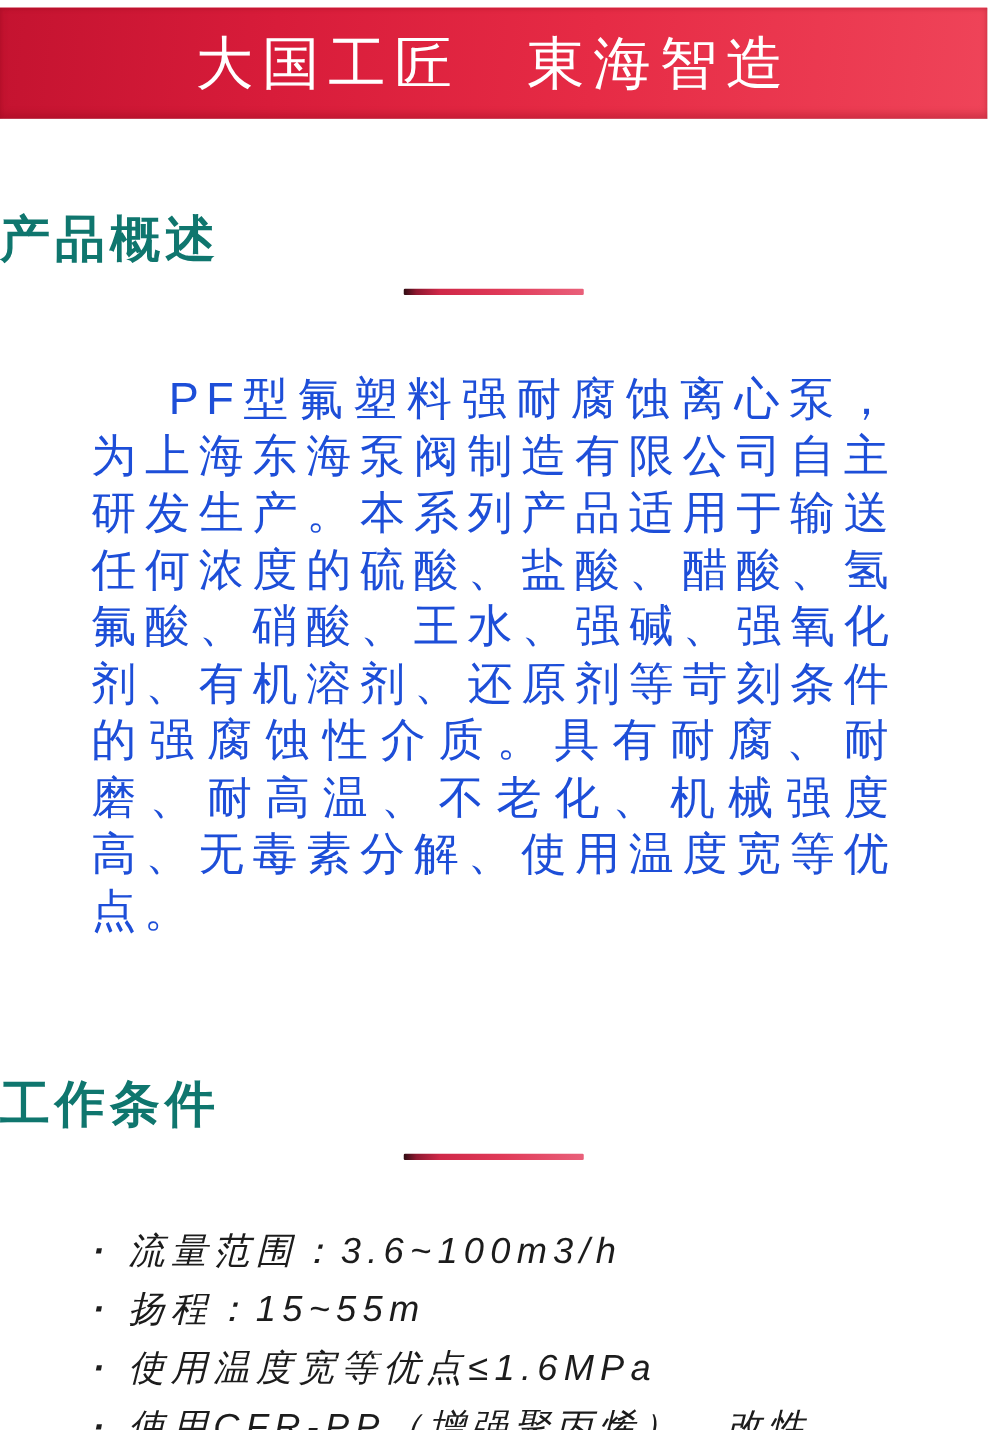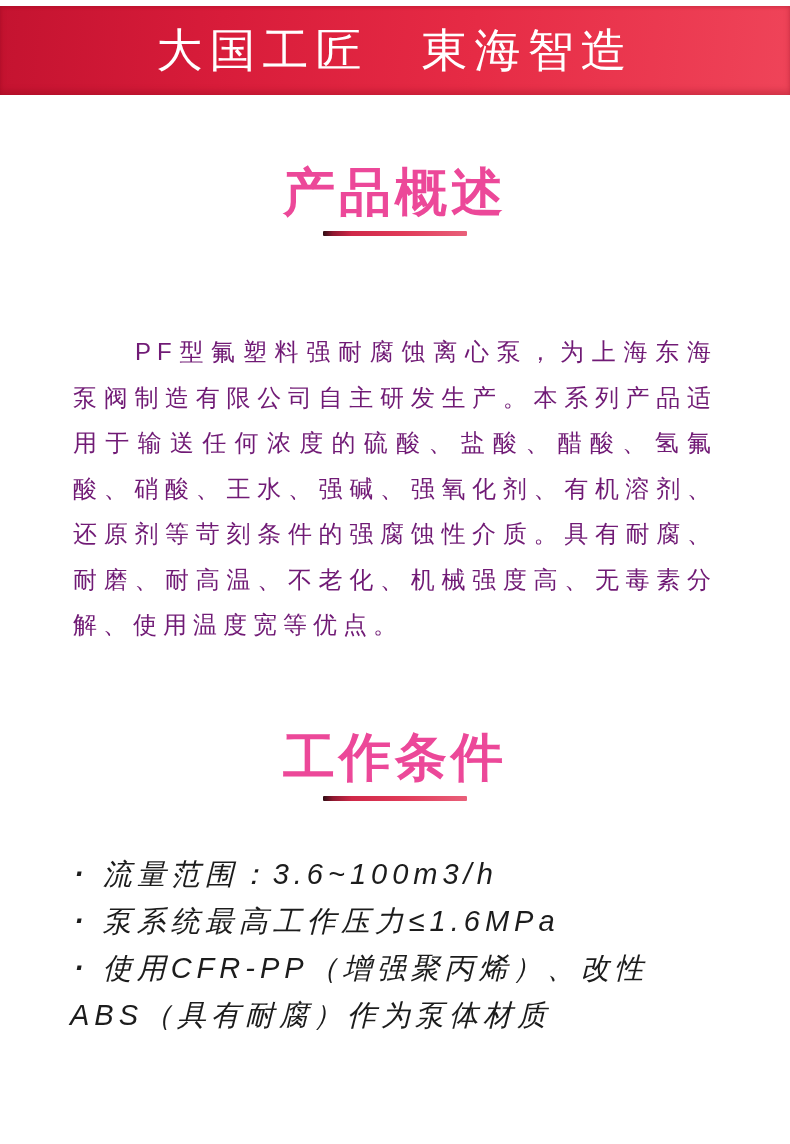--- a/index.html
+++ b/index.html
@@ -23,46 +23,45 @@
     color:#ffffff;
     font-size:46px;
     font-weight:normal;
     letter-spacing:7px;
     white-space:nowrap;
   }
 
   
   .section-title {
     margin-top:0;
-    text-align:center;
-    font-size:52px;
+    font-size:40px;
     font-weight:bold;
-    color:#ec4899;
+    color:#0f766e;
     letter-spacing:4px;
     line-height:50px;
   }
   .overview-head { margin-top:72px; }
-  .conditions-head { margin-top:84px; }
+  .conditions-head { margin-top:108px; }
   .title-underline {
     width:144px; height:5px;
     margin:14px auto 0 auto;
     background:linear-gradient(90deg,#2f0d13 0%,#8e1830 7%,#cf2848 20%,#e03a58 55%,#e9607a 100%);
     border-radius:1px;
   }
 
   
   .overview-paragraph {
     width:644px;
-    margin:93px auto 0 auto;
-    font-size:24px;
+    margin:60px auto 0 auto;
+    font-size:36px;
     line-height:45.5px;
     letter-spacing:6px;
     text-align:justify;
     text-indent:62px;
-    color:#701a75;
+    color:#1d4ed8;
   }
 
   
   .conditions-list {
     width:650px;
     margin:50px auto 0 auto;
     list-style:none;
     font-style:italic;
   }
   .conditions-list li {
@@ -91,18 +90,19 @@
     <div class="title-underline"></div>
     <p class="overview-paragraph">PF型氟塑料强耐腐蚀离心泵，为上海东海泵阀制造有限公司自主研发生产。本系列产品适用于输送任何浓度的硫酸、盐酸、醋酸、氢氟酸、硝酸、王水、强碱、强氧化剂、有机溶剂、还原剂等苛刻条件的强腐蚀性介质。具有耐腐、耐磨、耐高温、不老化、机械强度高、无毒素分解、使用温度宽等优点。</p>
   </section>
 
   <section>
     <h2 class="section-title conditions-head">工作条件</h2>
     <div class="title-underline"></div>
 
     <ul class="conditions-list">
       <li><span class="bullet-dot">·</span><span>流量范围：3.6~100m3/h</span></li>
-      <li><span class="bullet-dot">·</span><span>泵系统最高工作压力≤1.6MPa</span></li>
+      <li><span class="bullet-dot">·</span><span>扬程：15~55m</span></li>
+      <li><span class="bullet-dot">·</span><span>使用温度宽等优点≤1.6MPa</span></li>
       <li><span class="bullet-dot">·</span><span>使用CFR-PP（增强聚丙烯）、改性ABS（具有耐腐）作为泵体材质</span></li>
     </ul>
   </section>
 
 </div>
 
 </body></html>

